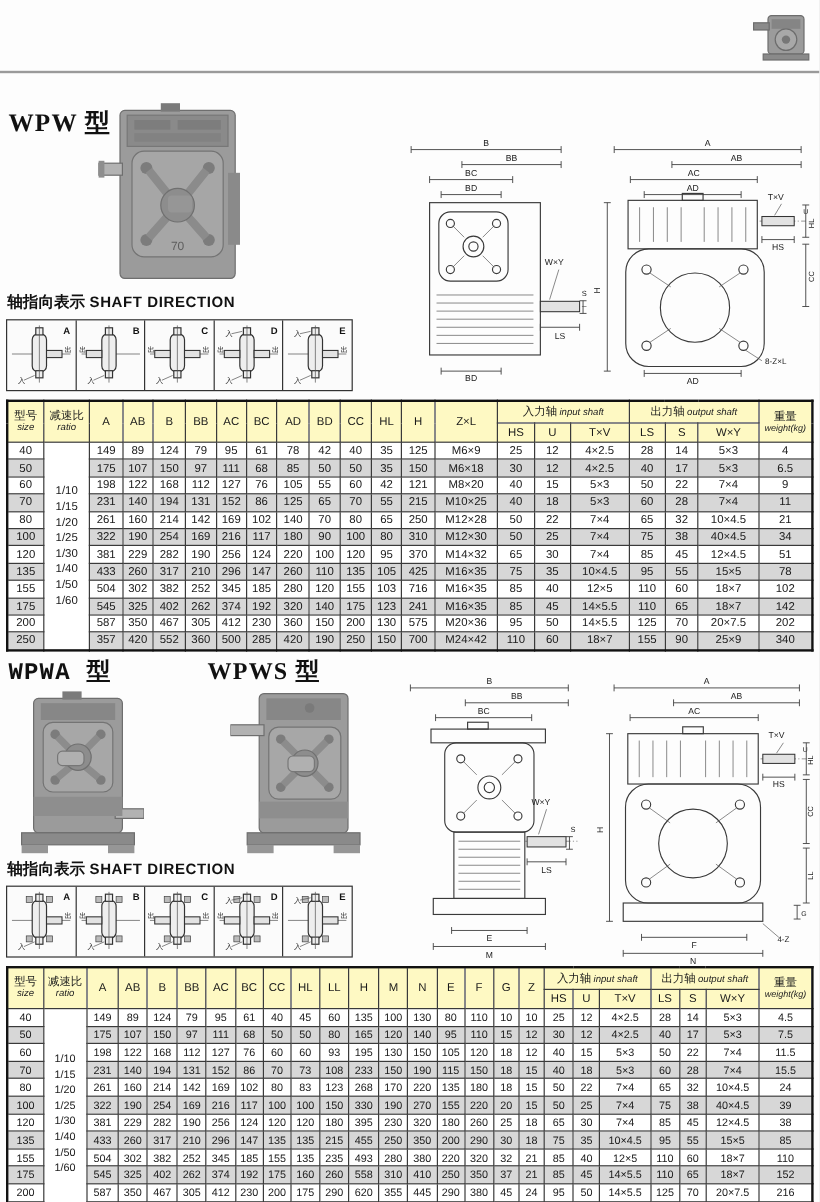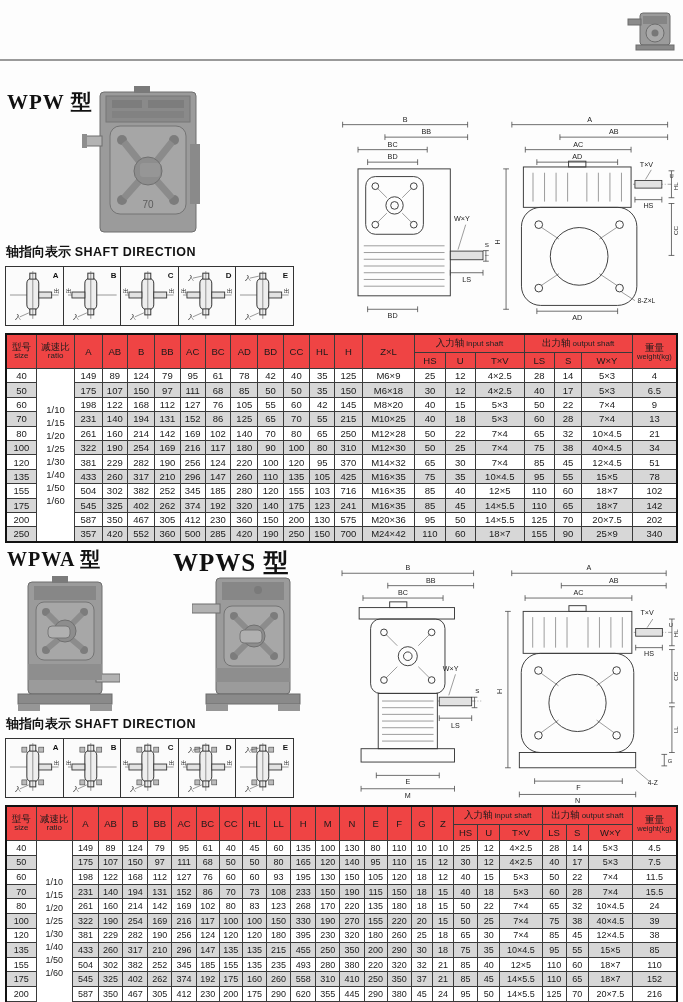--- a/index.html
+++ b/index.html
@@ -2,22 +2,22 @@
 <html><head>
 <meta charset="utf-8">
 <style>
   html,body{margin:0;padding:0;background:#e8e8e8;}
   #page{position:relative;width:683px;height:1002px;background:#fdfdfd;overflow:hidden;
         font-family:"Liberation Sans",sans-serif;color:#1a1a1a;}
   .rule{position:absolute;left:0;top:59px;width:683px;height:2px;background:#9a9a9a;}
   .h-type{position:absolute;font-family:"Liberation Serif",serif;font-weight:bold;
           font-size:21px;letter-spacing:1px;color:#111;}
   #h-wpw{left:7px;top:88px;}
-  #h-wpwa{left:7px;top:546px;font-size:20px;}
-  #h-wpws{left:173px;top:546px;font-size:25px;}
+  #h-wpwa{left:7px;top:546px;font-size:20px;font-family:Liberation Mono, monospace;}
+  #h-wpws{left:173px;top:546px;font-size:20px;}
   .sd-label{position:absolute;left:6px;font-size:13px;font-weight:bold;color:#111;}
   .sd-label .en{font-weight:bold;font-size:12.5px;letter-spacing:.5px;}
   #sd1{top:243px;} #sd2{top:715px;}
   .dir-box{position:absolute;left:5px;width:287px;height:58px;border:1px solid #333;
            display:flex;background:#fbfbfb;}
   #dirbox1{top:266px;} #dirbox2{top:738px;}
   .dir-cell{flex:1 1 0;border-right:1px solid #333;position:relative;}
   .dir-cell:last-child{border-right:none;}
   .dir-cell svg{display:block;}
   svg .thin{stroke:#555;stroke-width:.6;}
@@ -31,30 +31,30 @@
   .dln{stroke:#444;stroke-width:.8;fill:none;}
   .oln{stroke:#3a3a3a;stroke-width:1;fill:none;}
   .dsh{stroke:#666;stroke-width:.6;fill:none;stroke-dasharray:4 2 1 2;}
   .dtx{font-size:7.5px;fill:#222;font-family:"Liberation Sans",sans-serif;text-anchor:middle;}
   .photo{position:absolute;} .photo svg{display:block;}
   table.spec{position:absolute;left:5px;border-collapse:collapse;table-layout:fixed;
              background:#fff;border:2px solid #111;}
   #table1{top:333px;width:673px;} #table2{top:805px;width:673px;}
   .spec th,.spec td{border:1px solid #3a3a3a;padding:0;text-align:center;
                     overflow:hidden;white-space:nowrap;}
-  .spec th{background:#ef4444;font-weight:normal;font-size:9.5px;line-height:1.05;}
+  .spec th{background:#fef9c3;font-weight:normal;font-size:9.5px;line-height:1.05;}
   .spec thead tr:first-child th{height:17px;}
   .spec thead tr:last-child th{height:15px;}
   #table1 td{font-size:9.5px;height:13.4px;}
   #table2 td{font-size:9px;height:13.6px;}
   .spec tr.stripe td{background:#d7d7d7;}
   .spec td.ratio-cell,.spec tr.stripe td.ratio-cell{background:#fff;vertical-align:middle;
         font-size:9.5px;line-height:13px;}
   .spec th .cn{display:block;font-size:9.5px;}
-  .spec th .en{display:block;font-size:8px;color:#222;}
+  .spec th .en{display:block;font-size:8px;color:#222;font-style:italic;}
   .spec th.shaft-hd .cn,.spec th.shaft-hd .en{display:inline;font-size:9.5px;}
   .spec th.shaft-hd .en{font-size:8px;padding-left:2px;}
   .spec th .kg{font-size:7.5px;}
 </style>
 </head>
 <body>
 
 <div id="page">
 
   <div class="photo" style="left:626px;top:5px;">
@@ -372,21 +372,21 @@
           <td>198</td>
           <td>122</td>
           <td>168</td>
           <td>112</td>
           <td>127</td>
           <td>76</td>
           <td>105</td>
           <td>55</td>
           <td>60</td>
           <td>42</td>
-          <td>145</td>
+          <td>121</td>
           <td>M8×20</td>
           <td>40</td>
           <td>15</td>
           <td>5×3</td>
           <td>50</td>
           <td>22</td>
           <td>7×4</td>
           <td>9</td>
         </tr>
         <tr class="stripe">
@@ -402,21 +402,21 @@
           <td>70</td>
           <td>55</td>
           <td>215</td>
           <td>M10×25</td>
           <td>40</td>
           <td>18</td>
           <td>5×3</td>
           <td>60</td>
           <td>28</td>
           <td>7×4</td>
-          <td>13</td>
+          <td>11</td>
         </tr>
         <tr>
           <td>80</td>
           <td>261</td>
           <td>160</td>
           <td>214</td>
           <td>142</td>
           <td>169</td>
           <td>102</td>
           <td>140</td>

